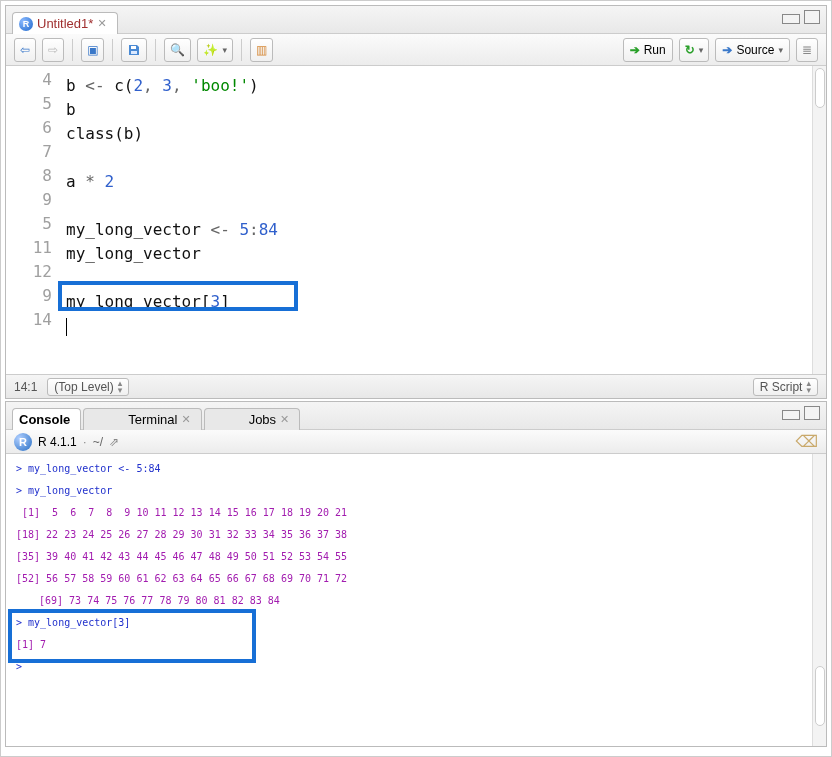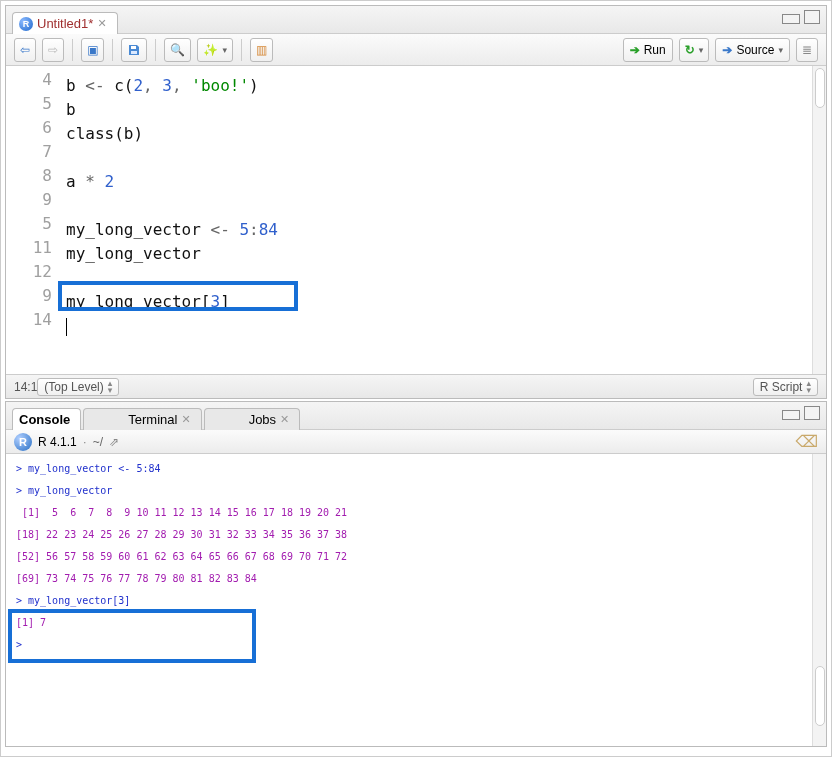--- a/index.html
+++ b/index.html
@@ -233,21 +233,21 @@
         <div class="line"></div>
         <div class="line"><span class="c-plain">my_long_vector[</span><span class="c-num">3</span><span class="c-plain">]</span></div>
         <div class="line"><span class="cursor"></span></div>
       </div>
     <div class="editor-scroll">
       <div class="thumb editor-scrap-top"></div>
     </div>
   </div>
 
   <div class="statusbar">
-    <div style="display:flex;align-items:center;">
+    <div style="display:flex;align-items:center;gap:10px;">
       <span>14:1</span>
       <div class="scope">
         <span>(Top Level)</span>
         <span class="updown">
             <span>▴</span>
             <span>▾</span>
           </span>
       </div>
     </div>
     <div class="scope">
@@ -288,22 +288,23 @@
     <div class="flex-spacer"></div>
     <span style="color:#c9a96b;font-size:16px;">⌫</span>
   </div>
 
   <div class="console-body">
     <div class="mono" id="consolelines">
         <div class="prompt-in" style="white-space: pre;">&gt; my_long_vector &lt;- 5:84</div>
         <div class="prompt-in" style="white-space: pre;">&gt; my_long_vector</div>
         <div class="prompt-out" style="white-space: pre;"> [1]  5  6  7  8  9 10 11 12 13 14 15 16 17 18 19 20 21</div>
         <div class="prompt-out" style="white-space: pre;">[18] 22 23 24 25 26 27 28 29 30 31 32 33 34 35 36 37 38</div>
+        <div class="prompt-out" style="white-space: pre;">[35] 39 40 41 42 43 44 45 46 47 48 49 50 51 52 53 54 55</div>
         <div class="prompt-out" style="white-space: pre;">[52] 56 57 58 59 60 61 62 63 64 65 66 67 68 69 70 71 72</div>
-        <div class="prompt-out" style="white-space: pre;">[69] 73 74 75 76 77 78 79 80 81 82 83 84</div>
+        <div class="prompt-out" style="white-space: pre; margin-left: 23px;">[69] 73 74 75 76 77 78 79 80 81 82 83 84</div>
         <div class="prompt-in" style="white-space: pre;">&gt; my_long_vector[3]</div>
         <div class="prompt-out" style="white-space: pre;">[1] 7</div>
         <div class="prompt-in" style="white-space: pre;">&gt; </div>
       </div>
     <div class="highlight-box" style="left:2px; top:155px; width:248px; height:54px;"></div>
     <div class="editor-scroll">
       <div class="thumb"></div>
     </div>
   </div>
 </div>

